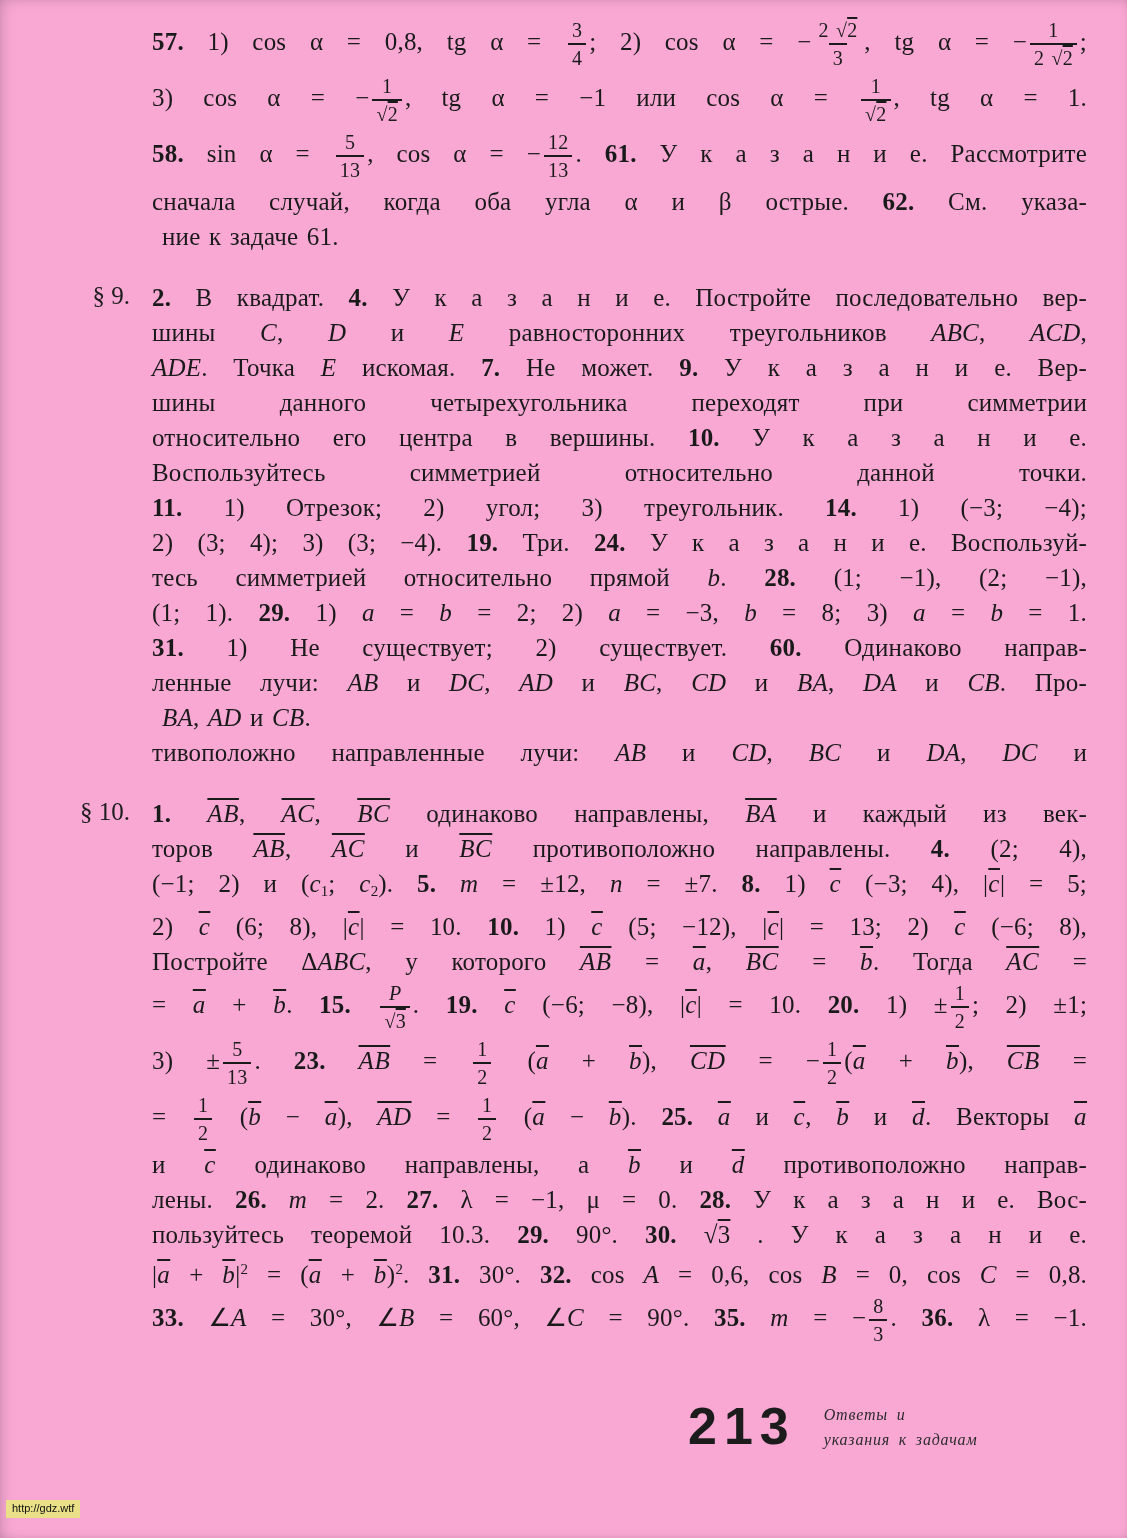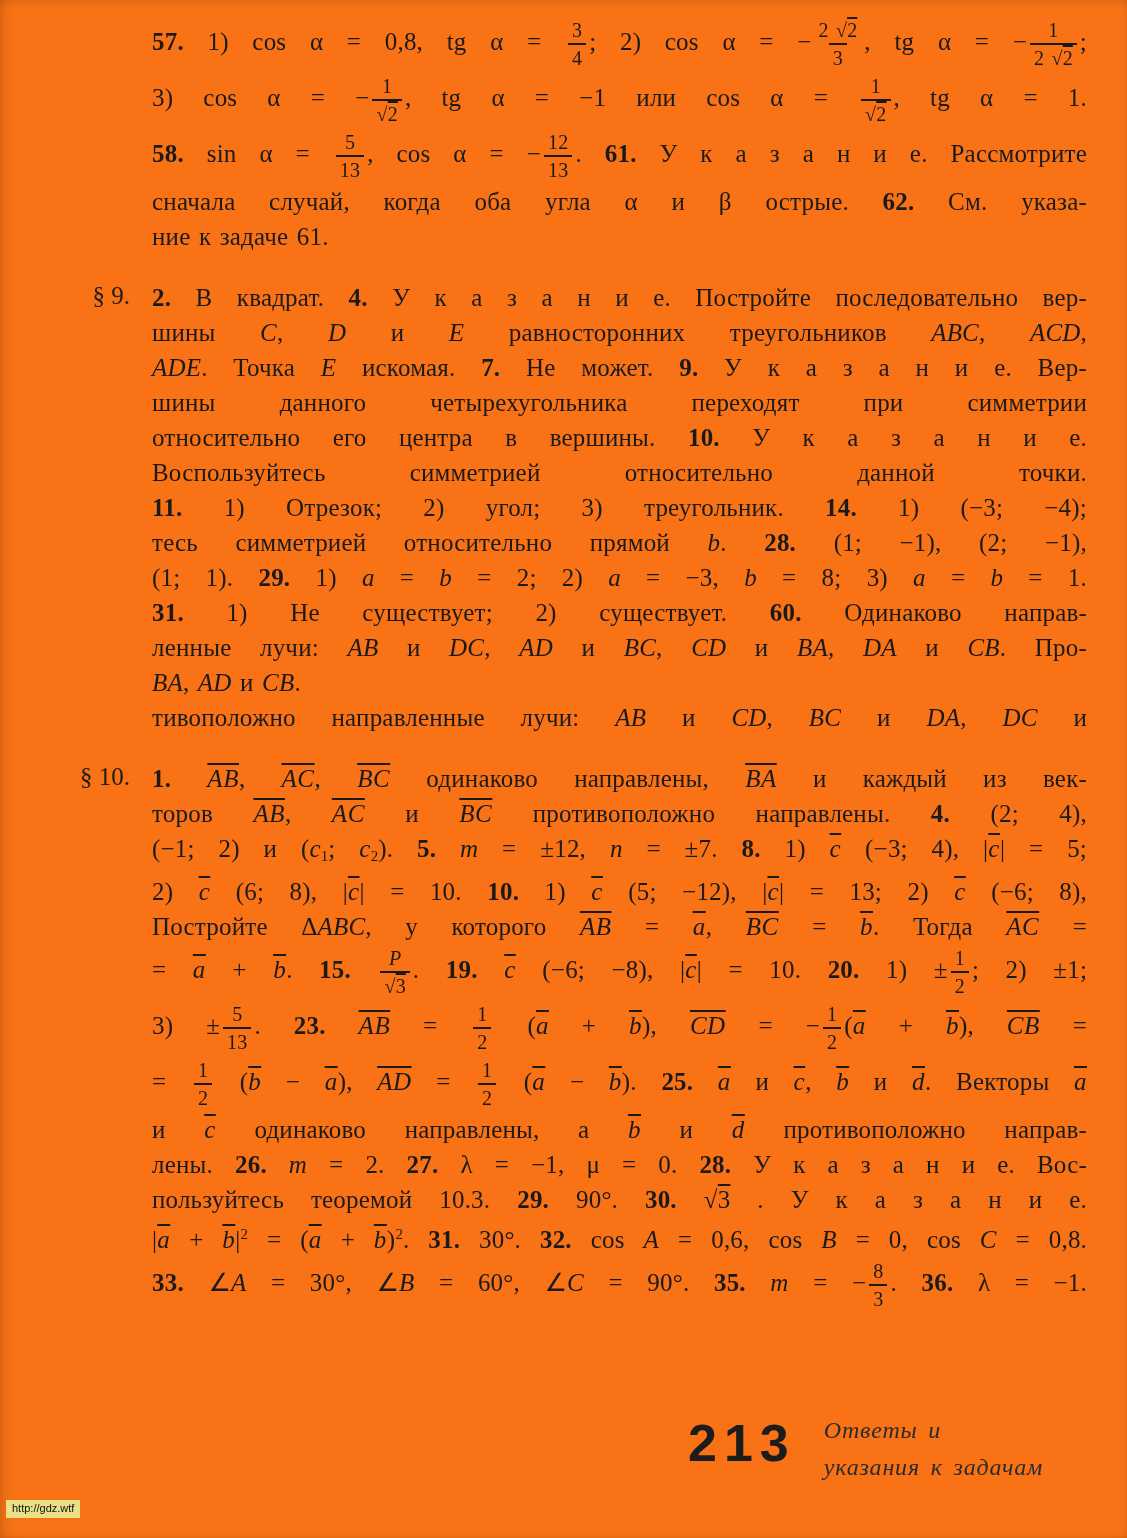--- a/index.html
+++ b/index.html
@@ -1,38 +1,38 @@
 <!DOCTYPE html>
 <html><head>
 <meta charset="utf-8">
 <style>
   * { margin:0; padding:0; box-sizing:border-box; }
   html,body { width:1127px; background:#e9e8e4; }
   .page {
     position:relative; width:1127px; height:1538px; overflow:hidden;
-    background:#f97316; color:#1a1a1a;
+    background:#f9a8d4; color:#1a1a1a;
     font-family:"Liberation Serif", serif;
     box-shadow: inset 12px 0 16px -12px rgba(0,0,0,.22),
                 inset 0 10px 14px -10px rgba(0,0,0,.14),
                 inset -7px 0 10px -8px rgba(0,0,0,.10),
                 inset 0 -9px 12px -10px rgba(0,0,0,.14);
   }
   .content { position:absolute; left:152px; top:16px; width:935px; }
   .sec { position:relative; }
   .sec + .sec { margin-top:26px; }
   .slabel {
     position:absolute; right:calc(100% + 22px); top:2px;
     font-size:25px; white-space:nowrap; color:#1c1c1c;
   }
   .line {
     font-size:25px; line-height:35px; min-height:35px;
     text-align:justify; text-align-last:justify; text-justify:inter-word;
     word-spacing:2px; letter-spacing:0.2px;
   }
-  .line.last { text-align-last:left; }
+  .line.last { text-align-last:left;margin-left:10px; }
   .b { font-weight:700; }
   .i { font-style:italic; }
   .v {
     font-style:italic; letter-spacing:0.5px;
     text-decoration:overline; text-decoration-thickness:1.8px;
   }
   .frac {
     display:inline-flex; flex-direction:column; align-items:center;
     vertical-align:middle; font-size:0.8em; line-height:1.2;
     margin:2px 3px; text-align:center;
@@ -45,22 +45,22 @@
   .pfooter {
     position:absolute; left:688px; top:1400px;
     display:flex; align-items:center; gap:28px;
   }
   .pageno {
     font-family:"Liberation Sans", sans-serif;
     font-size:52px; font-weight:700; letter-spacing:7px;
     color:#1c1c1c; line-height:1;
   }
   .fcaption {
-    font-style:italic; font-size:24px; line-height:1.55;
-    color:#2b2b2b; letter-spacing:0.8px; word-spacing:4px; margin-top:12px;
+    font-style:italic; font-size:16px; line-height:1.55;
+    color:#2b2b2b; letter-spacing:0.8px; word-spacing:4px; margin-top:3px;
   }
   .wm {
     position:absolute; left:6px; bottom:20px;
     background:#e9e088; color:#101010;
     font-family:"Liberation Sans", sans-serif; font-size:11px;
     padding:1px 6px 3px; line-height:1.3;
   }
 </style>
 </head>
 <body>
@@ -103,20 +103,21 @@
     <section class="sec">
       <span class="slabel">§ 9.</span>
       <div class="lines">
           <div class="line"><span class="b">2.</span> В квадрат. <span class="b">4.</span> У к а з а н и е. Постройте последовательно вер-</div>
           <div class="line">шины <span class="i">C</span>, <span class="i">D</span> и <span class="i">E</span> равносторонних треугольников <span class="i">ABC</span>, <span class="i">ACD</span>,</div>
           <div class="line"><span class="i">ADE</span>. Точка <span class="i">E</span> искомая. <span class="b">7.</span> Не может. <span class="b">9.</span> У к а з а н и е. Вер-</div>
           <div class="line">шины данного четырехугольника переходят при симметрии</div>
           <div class="line">относительно его центра в вершины. <span class="b">10.</span> У к а з а н и е.</div>
           <div class="line">Воспользуйтесь симметрией относительно данной точки.</div>
           <div class="line"><span class="b">11.</span> 1) Отрезок; 2) угол; 3) треугольник. <span class="b">14.</span> 1) (−3; −4);</div>
+          <div class="line">2) (3; 4); 3) (3; −4). <span class="b">19.</span> Три. <span class="b">24.</span> У к а з а н и е. Воспользуй-</div>
           <div class="line">тесь симметрией относительно прямой <span class="i">b</span>. <span class="b">28.</span> (1; −1), (2; −1),</div>
           <div class="line">(1; 1). <span class="b">29.</span> 1) <span class="i">a</span> = <span class="i">b</span> = 2; 2) <span class="i">a</span> = −3, <span class="i">b</span> = 8; 3) <span class="i">a</span> = <span class="i">b</span> = 1.</div>
           <div class="line"><span class="b">31.</span> 1) Не существует; 2) существует. <span class="b">60.</span> Одинаково направ-</div>
           <div class="line">ленные лучи: <span class="i">AB</span> и <span class="i">DC</span>, <span class="i">AD</span> и <span class="i">BC</span>, <span class="i">CD</span> и <span class="i">BA</span>, <span class="i">DA</span> и <span class="i">CB</span>. Про-</div>
           <div class="line last"><span class="i">BA</span>, <span class="i">AD</span> и <span class="i">CB</span>.</div>
           <div class="line">тивоположно направленные лучи: <span class="i">AB</span> и <span class="i">CD</span>, <span class="i">BC</span> и <span class="i">DA</span>, <span class="i">DC</span> и</div>
         </div>
     </section>
 
     <section class="sec">

